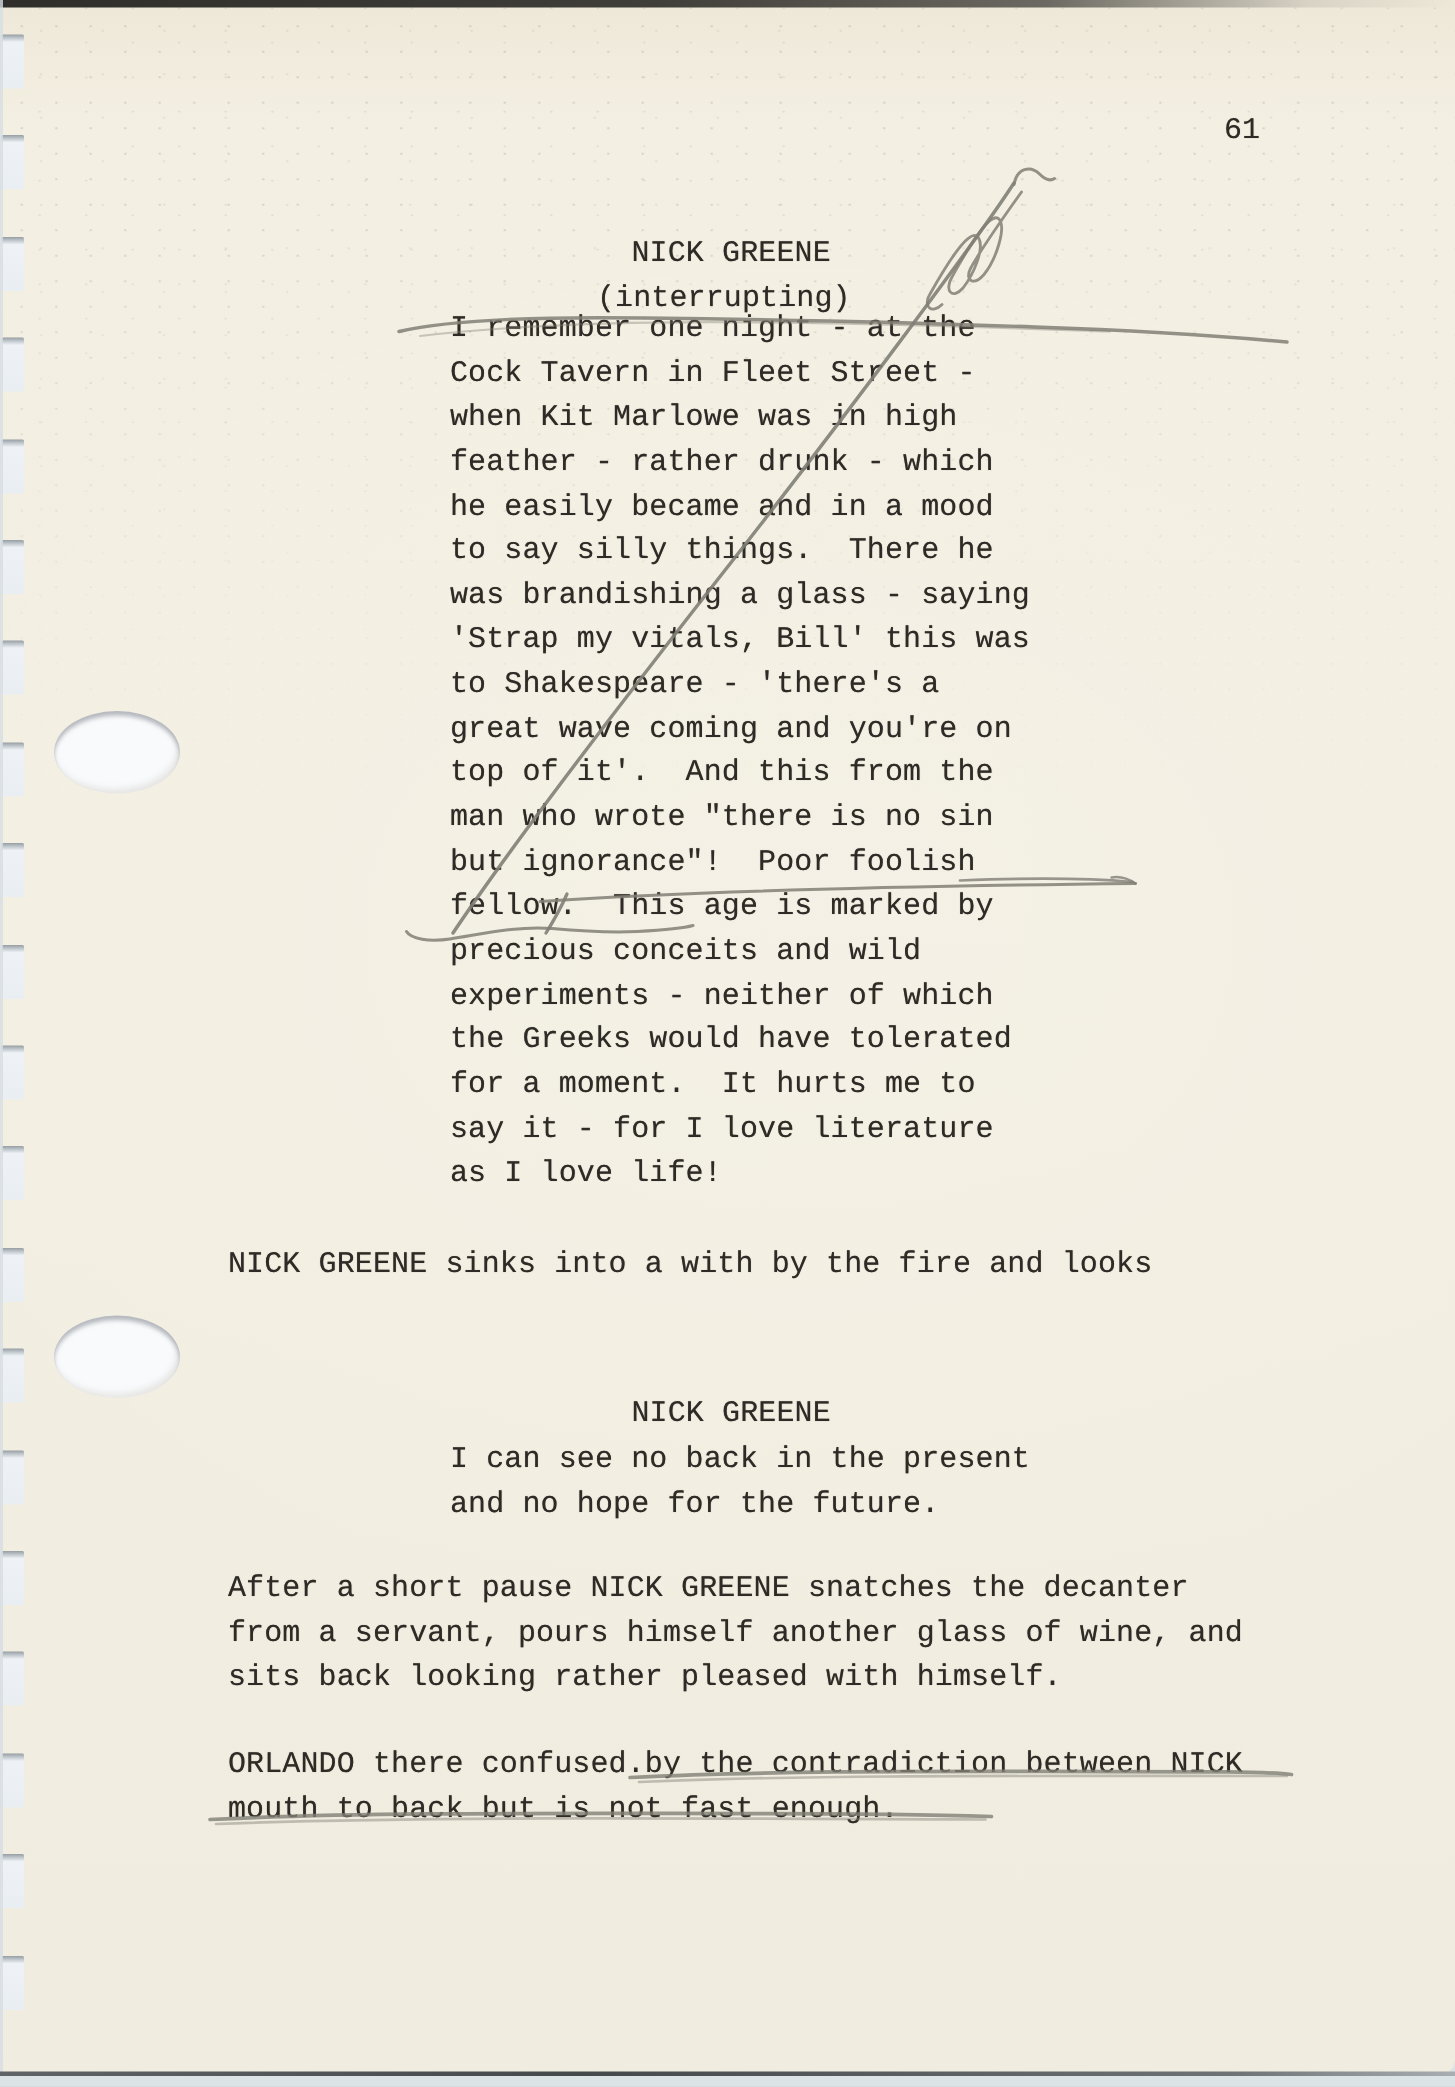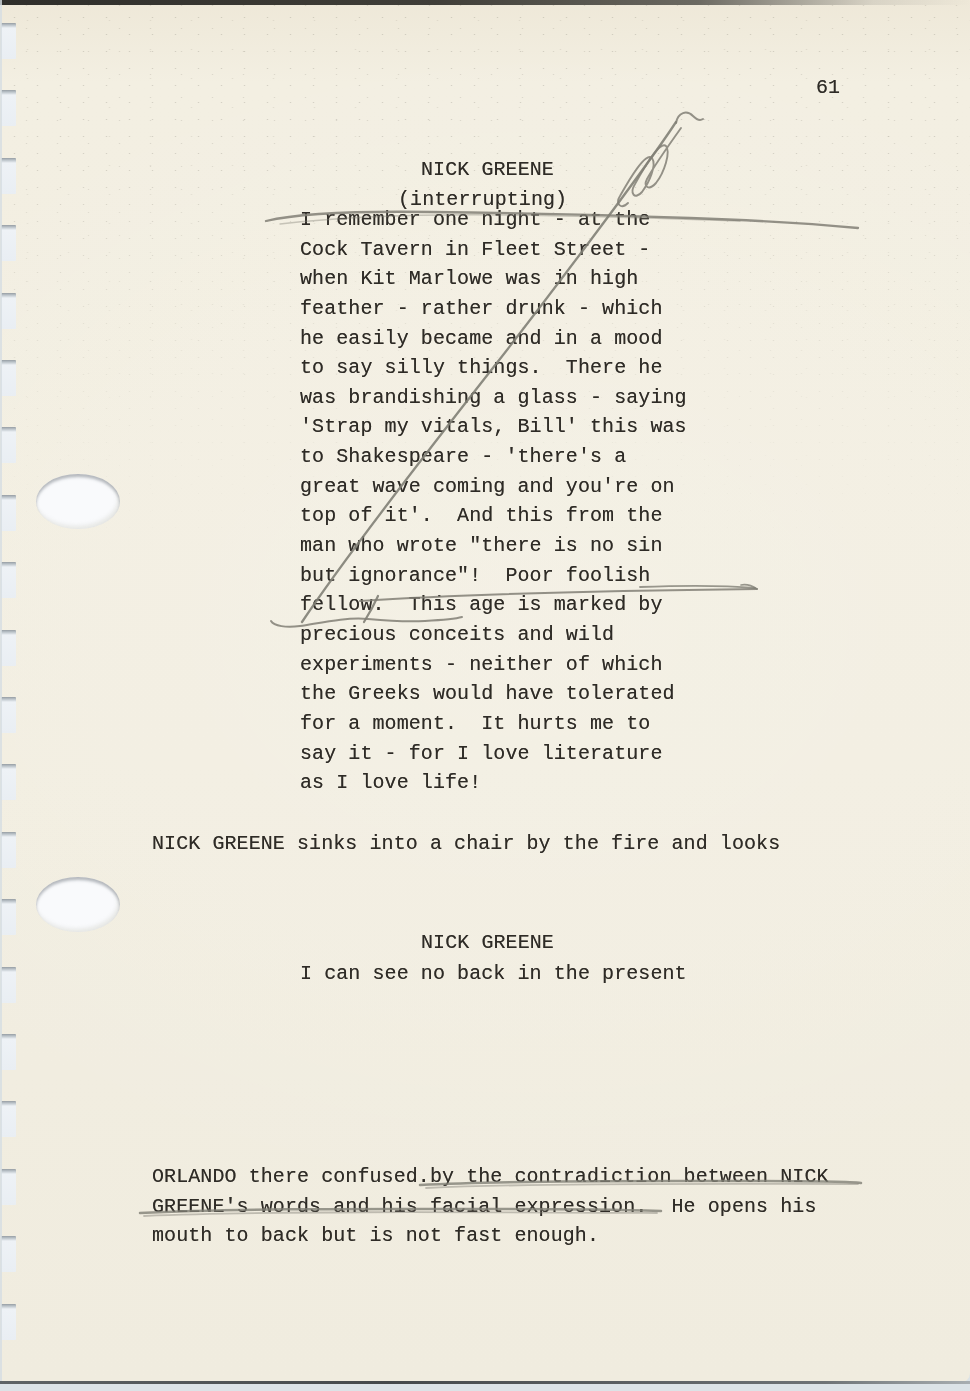--- a/index.html
+++ b/index.html
@@ -76,27 +76,28 @@
   <div id="left-edge"></div>
   <div id="bottom-edge"></div>
   <div id="bottom-strip"></div>
 
   <div class="mono" style="left:816px;top:73px">61</div>
 
   <div class="mono" style="left:421px;top:155px">NICK GREENE</div>
   <div class="mono" style="left:398px;top:185px">(interrupting)</div>
   <div class="mono" style="left:300px;top:205px"><div class="tl">I remember one night - at the</div><div class="tl">Cock Tavern in Fleet Street -</div><div class="tl">when Kit Marlowe was in high</div><div class="tl">feather - rather drunk - which</div><div class="tl">he easily became and in a mood</div><div class="tl">to say silly things.  There he</div><div class="tl">was brandishing a glass - saying</div><div class="tl">'Strap my vitals, Bill' this was</div><div class="tl">to Shakespeare - 'there's a</div><div class="tl">great wave coming and you're on</div><div class="tl">top of it'.  And this from the</div><div class="tl">man who wrote "there is no sin</div><div class="tl">but ignorance"!  Poor foolish</div><div class="tl">fellow.  This age is marked by</div><div class="tl">precious conceits and wild</div><div class="tl">experiments - neither of which</div><div class="tl">the Greeks would have tolerated</div><div class="tl">for a moment.  It hurts me to</div><div class="tl">say it - for I love literature</div><div class="tl">as I love life!</div></div>
 
-  <div class="mono" style="left:152px;top:829px"><div class="tl">NICK GREENE sinks into a chair by the fire and looks</div></div>
+  <div class="mono" style="left:152px;top:829px"><div class="tl">NICK GREENE sinks into a with by the fire and looks</div></div>
 
   <div class="mono" style="left:421px;top:928px">NICK GREENE</div>
-  <div class="mono" style="left:300px;top:959px"><div class="tl">I can see no back in the present</div></div>
+  <div class="mono" style="left:300px;top:959px"><div class="tl">I can see no back in the present</div><div class="tl">and no hope for the future.</div></div>
 
+  <div class="mono" style="left:152px;top:1045px"><div class="tl">After a short pause NICK GREENE snatches the decanter</div><div class="tl">from a servant, pours himself another glass of wine, and</div><div class="tl">sits back looking rather pleased with himself.</div></div>
 
-  <div class="mono" style="left:152px;top:1162px"><div class="tl">ORLANDO there confused.by the contradiction between NICK</div><div class="tl">GREENE's words and his facial expression.  He opens his</div><div class="tl">mouth to back but is not fast enough.</div></div>
+  <div class="mono" style="left:152px;top:1162px"><div class="tl">ORLANDO there confused.by the contradiction between NICK</div><div class="tl">mouth to back but is not fast enough.</div></div>
 
   <svg id="marks" width="970" height="1391" viewBox="0 0 970 1391">
     <g fill="none" stroke-linecap="round" stroke-linejoin="round">
       <path class="pencil" stroke-width="2.3" opacity=".9" d="M 676 122 C 650 162 560 282 496 364 C 430 448 342 562 302 622" stroke="#817f76"></path>
       <path class="pencil" stroke-width="2" opacity=".85" d="M 676 123 C 678 112 687 110 693 116 C 697 120 700 121 703 119" stroke="#817f76"></path>
       <path class="pencil" stroke-width="1.9" opacity=".85" d="M 681 128 C 671 142 654 166 647 179 C 643 187 649 191 656 183 C 664 173 671 152 666 146 C 660 140 644 168 635 184 C 629 194 635 200 642 192 C 649 183 657 165 652 158 C 646 151 629 180 620 196 C 615 204 621 210 628 203" stroke="#817f76"></path>
       <path class="pencil" stroke-width="2.3" opacity=".85" d="M 266 221 C 300 213 360 211 430 212 C 520 213 610 215 690 218 C 748 220 815 224 858 228" stroke="#817f76"></path>
       <path class="pencil" stroke-width="1.4" opacity=".4" d="M 280 224 C 350 216 430 214 510 215 C 600 216 680 219 740 221" stroke="#817f76"></path>
       <path class="pencil" stroke-width="2" opacity=".85" d="M 360 601 C 450 595 570 591 757 589" stroke="#817f76"></path>
       <path class="pencil" stroke-width="1.8" opacity=".8" d="M 640 587 C 690 585 732 586 755 588" stroke="#817f76"></path>

